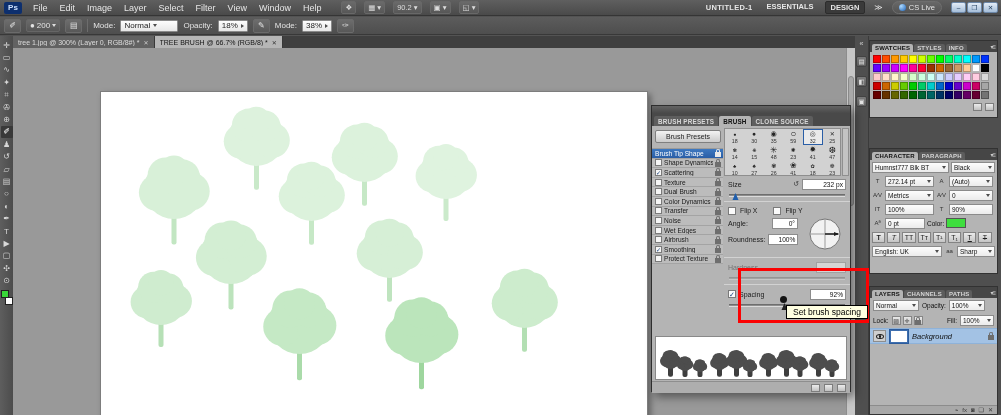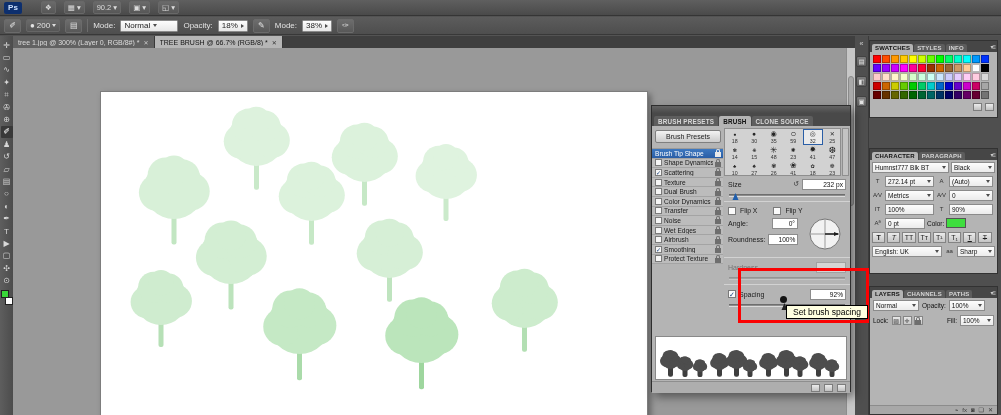--- a/index.html
+++ b/index.html
@@ -142,27 +142,55 @@
 .ly-bottombar{position:absolute;left:0;bottom:0;width:100%;height:9px;background:#a8a8a8;border-top:1px solid #8c8c8c;display:flex;justify-content:flex-end;gap:4px;align-items:center;padding:0 4px;}
 .ly-bicon{font-size:6px;color:#3c3c3c;line-height:6px;}
 </style>
 </head>
 <body>
 
 <div id="app">
 
   <div id="menubar">
     <span class="ps-logo">Ps</span>
+    <span id="menu-items">
+        <span class="menu-item">File</span>
+        <span class="menu-item">Edit</span>
+        <span class="menu-item">Image</span>
+        <span class="menu-item">Layer</span>
+        <span class="menu-item">Select</span>
+        <span class="menu-item">Filter</span>
+        <span class="menu-item">View</span>
+        <span class="menu-item">Window</span>
+        <span class="menu-item">Help</span>
+      </span>
     <span id="app-icons">
         <span class="app-icon">❖</span>
         <span class="app-icon">▦ ▾</span>
         <span class="app-icon">90.2 ▾</span>
         <span class="app-icon">▣ ▾</span>
         <span class="app-icon">◱ ▾</span>
       </span>
+    <span id="title-area">
+      <span class="doc-title">UNTITLED-1</span>
+      <span id="workspaces" style="display:flex;gap:6px;">
+          <span class="workspace">ESSENTIALS</span>
+          <span class="workspace active">DESIGN</span>
+        </span>
+      <span class="ws-overflow">≫</span>
+      <span class="cs-live">
+        <span class="cs-dot"></span>
+        <span>CS Live</span>
+      </span>
+      <span id="win-controls">
+          <span class="win-btn">–</span>
+          <span class="win-btn">❐</span>
+          <span class="win-btn">✕</span>
+        </span>
+    </span>
   </div>
 
   <div id="optionsbar">
     <span class="ob-icon">✐</span>
     <span class="ob-group">
       <span>●</span>
       <span>200</span>
       <span class="caret lite"></span>
     </span>
     <span class="ob-icon">▤</span>
@@ -860,20 +888,28 @@
               <span class="lock"></span>
             </span>
           </span>
         <span class="flex"></span>
         <span>Fill:</span>
         <span class="ch-field" style="width:34px;">
           <span>100%</span>
             <span class="caret"></span>
         </span>
       </div>
+      <div class="layer-row">
+        <span class="eye-box">
+            <span class="eye"></span>
+          </span>
+        <span class="layer-thumb"></span>
+        <span class="layer-name">Background</span>
+        <span class="lock"></span>
+      </div>
       <div class="ly-bottombar">
         <span class="ly-bicon">⌁</span>
         <span class="ly-bicon">fx</span>
         <span class="ly-bicon">◙</span>
         <span class="ly-bicon">❏</span>
         <span class="ly-bicon">✕</span>
       </div>
     </div>
   </div>
 </div>

